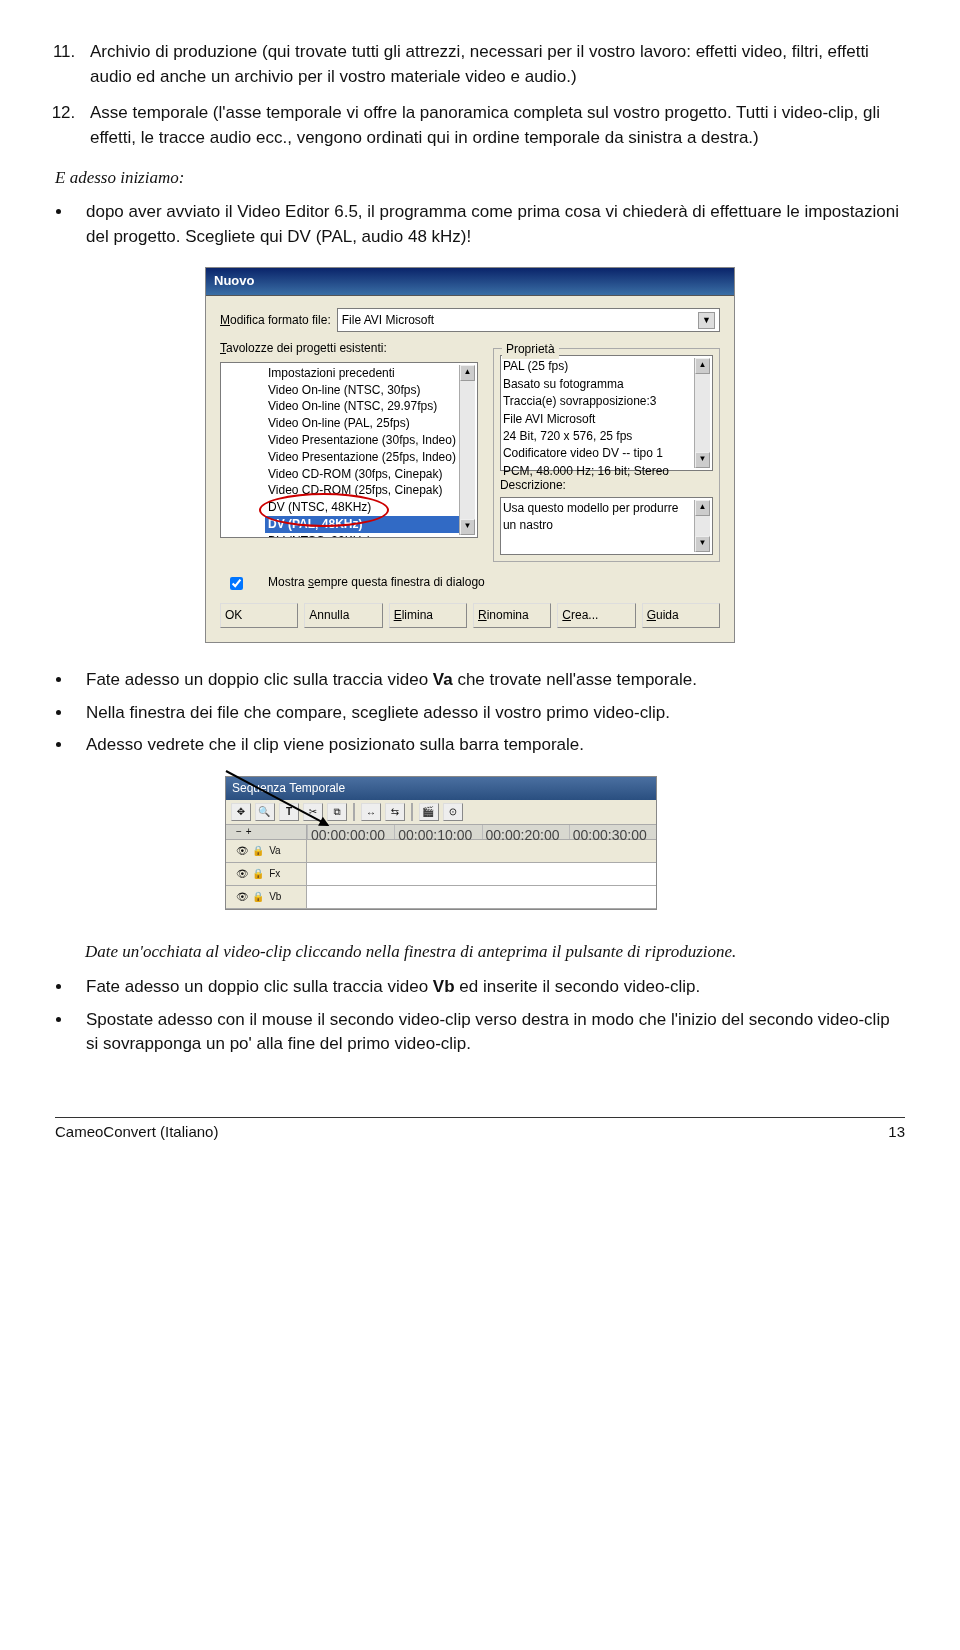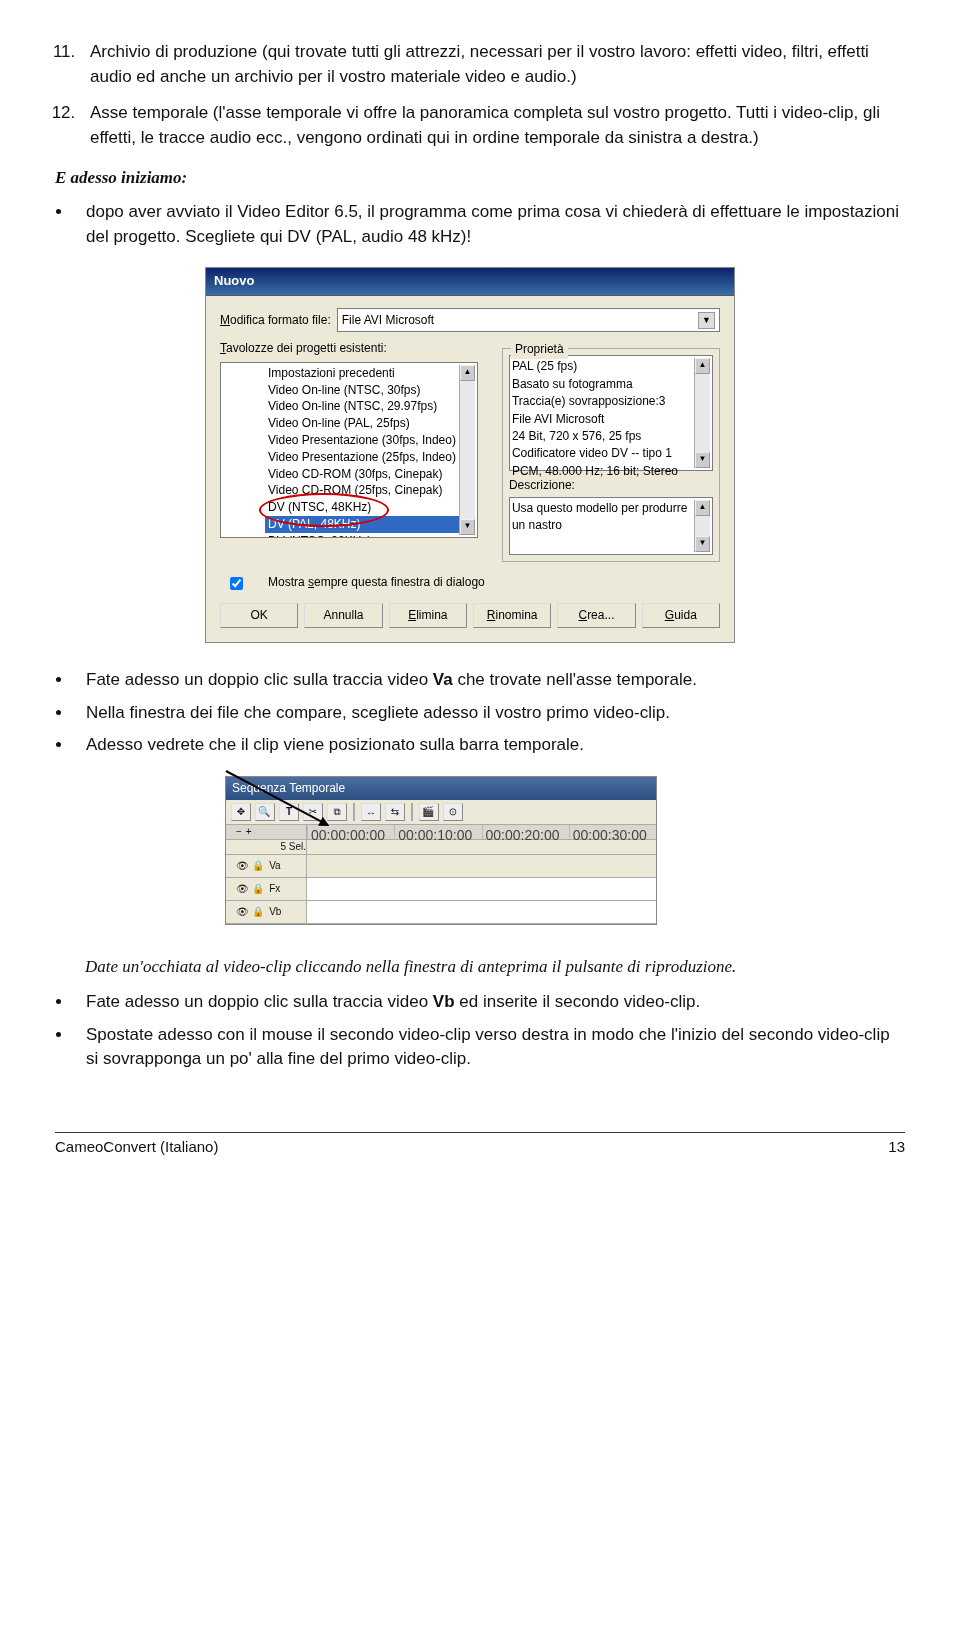--- a/index.html
+++ b/index.html
@@ -7,21 +7,21 @@
     font-size: 17px;
     line-height: 1.45;
     margin: 0;
     padding: 40px 55px 30px 55px;
     width: 960px;
     box-sizing: border-box;
     color: #111;
   }
   ol.numlist { margin: 0 0 15px 0; padding-left: 25px; }
   ol.numlist li { margin-bottom: 12px; padding-left: 10px; }
-  .italic-heading { font-style: italic; font-weight: 700; margin: 15px 0 10px 0; font-family: Georgia, 'Times New Roman', serif; }
+  .italic-heading { font-style: italic; font-weight: 400; margin: 15px 0 10px 0; font-family: Georgia, 'Times New Roman', serif; }
   ul.bullets { margin: 0 0 18px 0; padding-left: 18px; }
   ul.bullets li { margin-bottom: 8px; padding-left: 13px; }
   .tight li { margin-bottom: 4px; }
   .italic-note { font-style: italic; padding-left: 30px; margin-bottom: 10px; font-family: Georgia, 'Times New Roman', serif; }
   .screenshot {
     margin: 12px 0 25px 150px;
     border: 1px solid #888;
     background: #ece9d8;
     width: 530px;
     box-sizing: border-box;
@@ -53,34 +53,34 @@
     padding: 2px 4px;
     height: 18px;
   }
   .dropdown .arrow {
     width: 15px; height: 15px;
     background: #ddd;
     border: 1px solid #999;
     display: inline-flex; align-items: center; justify-content: center;
     font-size: 9px;
   }
-  .cols { display: flex; gap: 24px; }
+  .cols { display: flex; gap: 15px; }
   .col { flex: 1; }
   .listbox {
     border: 1px solid #7b7b7b;
     background: #fff;
     height: 170px;
     padding: 2px;
     overflow: hidden;
     display: flex;
     font-size: 12px;
   }
   .listbox-inner { flex: 1; }
   .listbox .item { padding: 0 3px; white-space: nowrap; line-height: 1.4; }
-  .listbox .item.selected { background: #316ac5; color: #fff; }
+  .listbox .item.selected { background: #316ac5; color: #fff; font-weight: bold; }
   .scrollbar { width: 15px; background: #ddd; border-left: 1px solid #aaa; display: flex; flex-direction: column; }
   .sb-btn { height: 14px; background: #ccc; border: 1px outset #eee; font-size: 8px; text-align: center; }
   .sb-track { flex: 1; background: #e8e8e8; }
   .circled {
     position: relative;
     display: inline-block;
     width: 100%;
   }
   .circle-mark {
     position: absolute;
@@ -119,21 +119,20 @@
     font-size: 12px;
   }
   .desc-label { margin: 6px 0 2px 0; }
   .checkbox-row { margin: 12px 0 10px 6px; display:flex; align-items:flex-start; gap:22px; }
   .btn-row { display: flex; justify-content: space-between; gap: 6px; }
   .btn {
     flex: 1;
     border: 1px outset #ddd;
     background: #ece9d8;
     padding: 3px 4px;
-    text-align: center;
     font-size: 12px;
   }
   .timeline {
     margin: 12px 0 30px 170px;
     width: 430px;
     border: 1px solid #888;
     background: #ece9d8;
     font-family: Tahoma, sans-serif;
     font-size: 11px;
     position: relative;
@@ -327,26 +326,20 @@
         <span>−</span>
         <span>+</span>
       </div>
     <div class="tl-right">
       <span>00:00:00:00</span>
       <span>00:00:10:00</span>
       <span>00:00:20:00</span>
       <span>00:00:30:00</span>
     </div>
   </div>
-  <div class="tl-trackrow" style="height:14px;">
-    <div class="tl-left" style="justify-content:flex-end;">
-        <span>5 Sel.</span>
-      </div>
-    <div class="track-area" style="background:#ece9d8;"></div>
-  </div>
   <div class="tl-trackrow">
     <div class="tl-left">
         <span>👁</span>
         <span>🔒</span> 
         <span>Va</span>
       </div>
   </div>
   <div class="tl-trackrow">
     <div class="tl-left">
         <span>👁</span>

